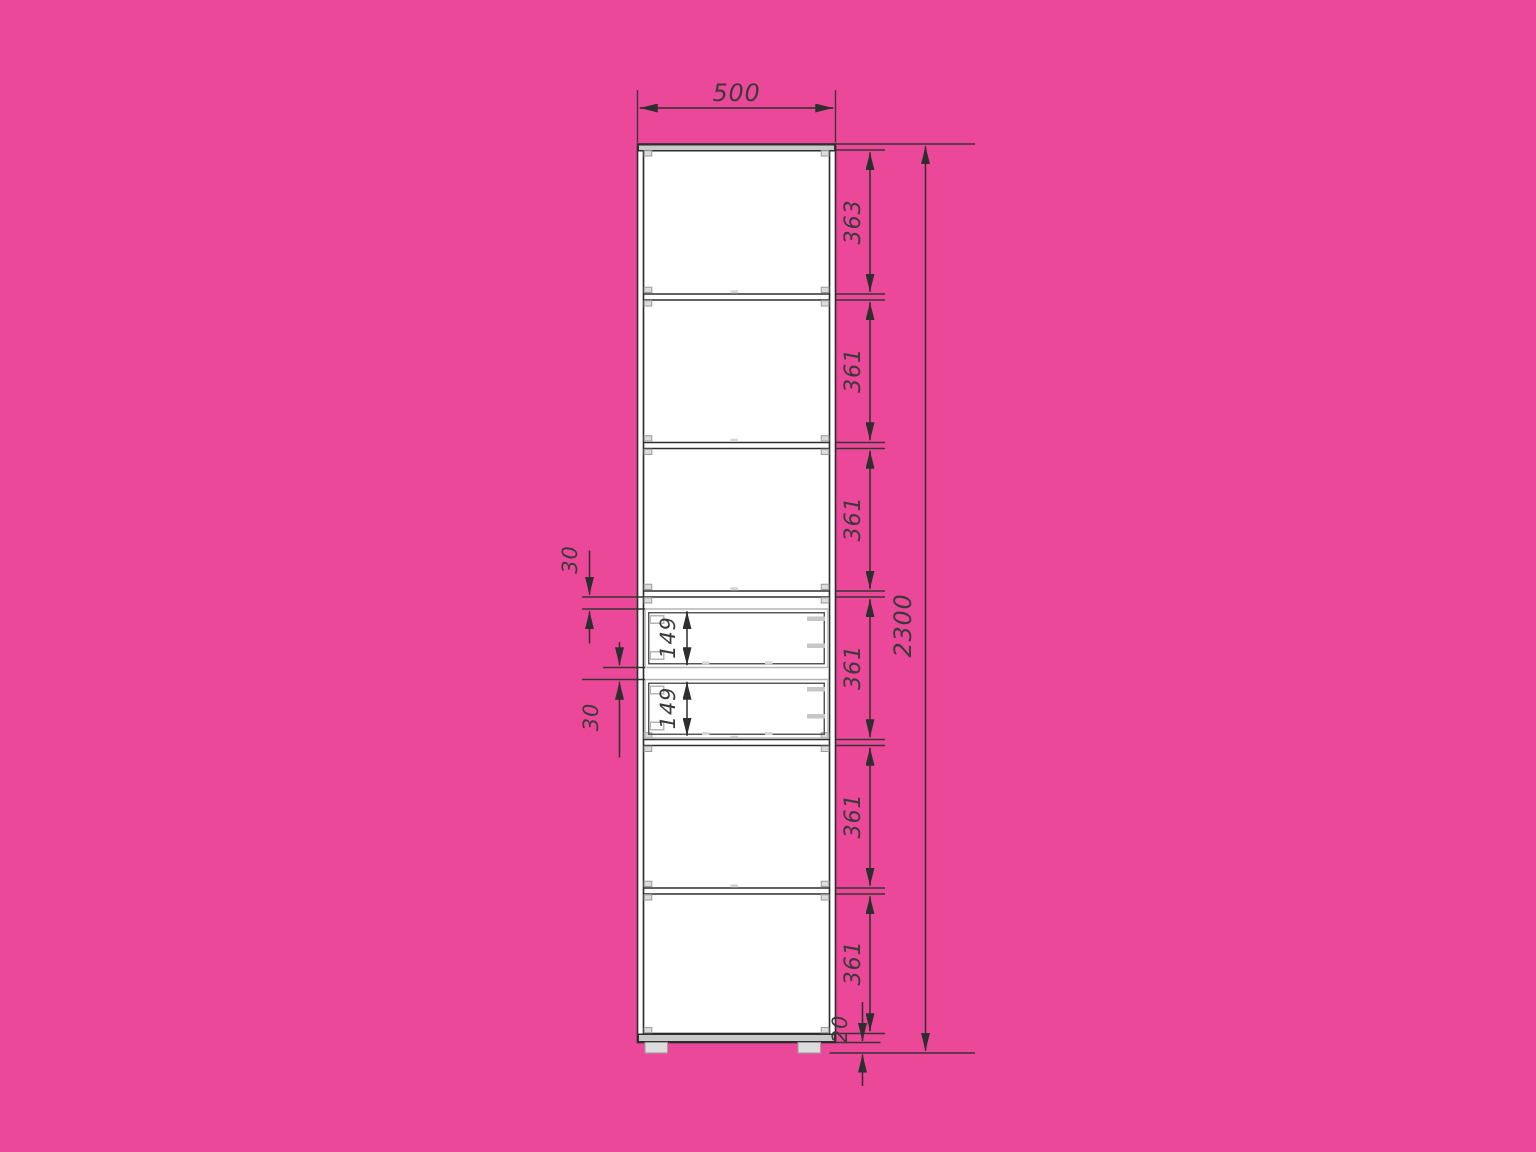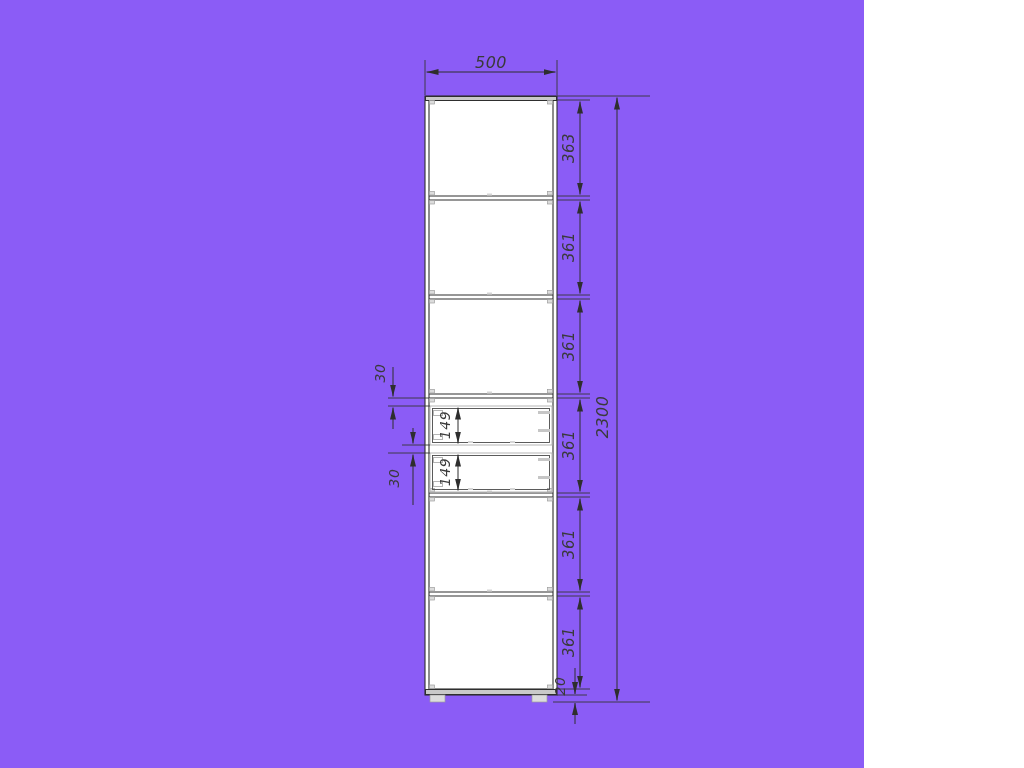--- a/index.html
+++ b/index.html
@@ -1,16 +1,16 @@
 <!DOCTYPE html>
 <html><head>
 <meta charset="utf-8">
 <style>
   html,body{margin:0;padding:0;background:#ffffff;}
-  #stage{position:relative;width:864px;height:768px;background:#8b5cf6;overflow:hidden;
+  #stage{position:relative;width:1024px;height:768px;background:#ec4899;overflow:hidden;
          font-family:"DejaVu Sans",sans-serif;}
   svg{display:block}
   .ln   {stroke:#2e2e2e;stroke-width:1.1;fill:none}
   .lnw  {stroke:#2e2e2e;stroke-width:1.1;fill:#ffffff}
   .ext  {stroke:#353535;stroke-width:0.9;fill:none}
   .dim  {stroke:#2e2e2e;stroke-width:1;fill:none}
   .gry  {stroke:#b5b5b5;stroke-width:1;fill:none}
   .gryf {stroke:#9d9d9d;stroke-width:0.7;fill:#dcdcdc}
   .hw   {stroke:#b5b5b5;stroke-width:1;fill:none}
   .hwf  {fill:#c6c6c6;stroke:none}

